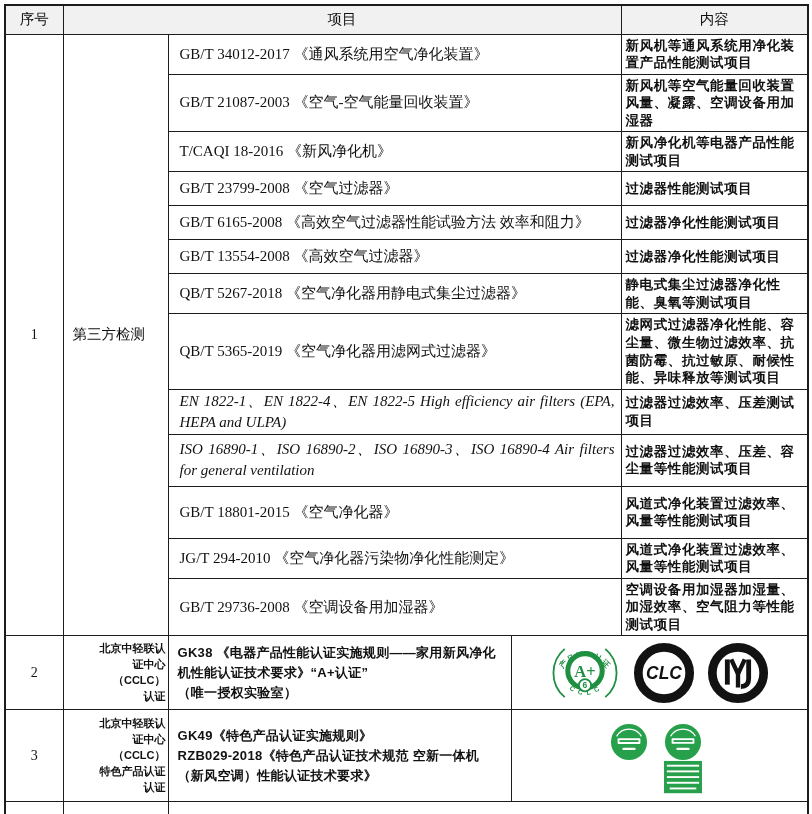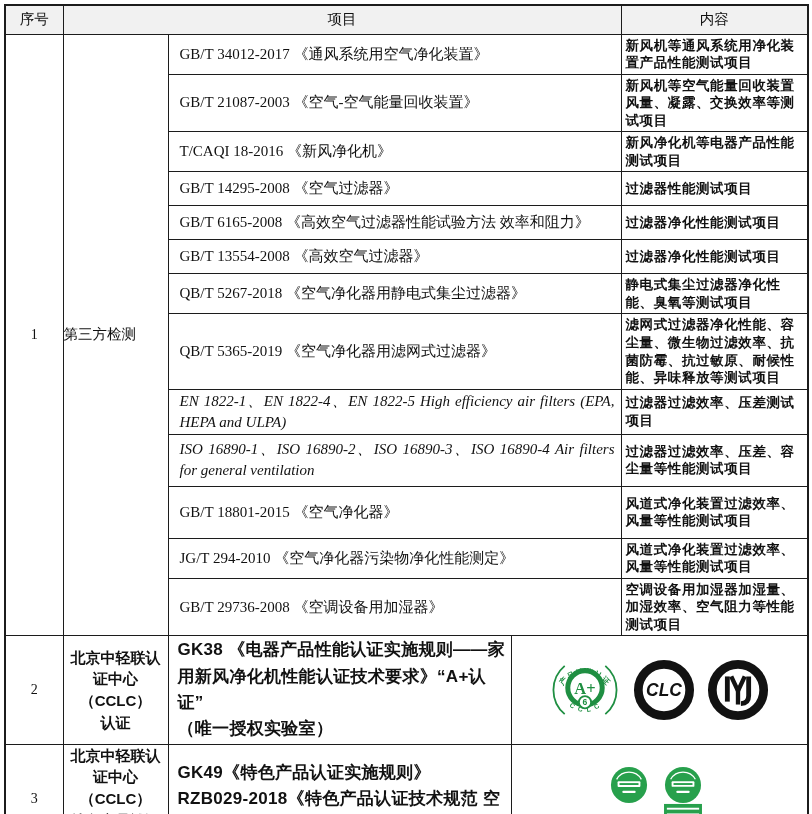--- a/index.html
+++ b/index.html
@@ -1,26 +1,26 @@
 <!DOCTYPE html>
 <html><head>
 <meta charset="utf-8">
 <style>
   html,body{margin:0;padding:0;background:#fff;}
   body{width:812px;height:814px;font-family:"Liberation Sans",sans-serif;color:#111;}
   table{border-collapse:collapse;table-layout:fixed;width:803px;margin:4px 0 0 4px;border:2px solid #1c1c1c;}
-  td{border:1px solid #1c1c1c;padding:1px 0;vertical-align:middle;overflow:hidden;}
+  td{border:1px solid #1c1c1c;padding:1px 9px;vertical-align:middle;overflow:hidden;}
   tr.hdr td{background:#f1f1f1;text-align:center;font-family:"Liberation Serif","DejaVu Serif",serif;font-size:14.5px;}
   .num{text-align:center;font-family:"Liberation Serif","DejaVu Serif",serif;font-size:14px;}
   .cat{font-family:"Liberation Serif","DejaVu Serif",serif;font-size:14.5px;}
   .std{font-family:"Liberation Serif","DejaVu Serif",serif;font-size:15px;line-height:1.4;padding-left:11px;padding-right:6px;}
   .std.it{font-style:italic;text-align:justify;}
   .cnt{font-weight:bold;font-size:13.5px;line-height:1.3;letter-spacing:0.6px;padding:2px 2px 2px 4px;}
-  .org{text-align:center;font-weight:bold;font-size:15px;line-height:1.45;white-space:pre-line;padding:0 2px;}
-  .gk{font-weight:600;font-size:17px;line-height:1.55;white-space:pre-line;padding-left:9px;letter-spacing:0.3px;margin-left:38px;}
+  .org{text-align:right;font-weight:bold;font-size:11px;line-height:1.45;white-space:pre-line;padding:0 2px;}
+  .gk{font-weight:600;font-size:13px;line-height:1.55;white-space:pre-line;padding-left:9px;letter-spacing:0.3px;margin-left:38px;}
   .oth{font-weight:bold;font-size:13.5px;letter-spacing:0.5px;padding-left:11px;}
   .logocell{padding:2px 0;}
   .logo-row{display:flex;justify-content:center;align-items:center;gap:12px;}
   .logo-row2{display:flex;justify-content:center;align-items:flex-start;gap:10px;padding-top:8px;}
   svg{display:block;}
 </style>
 </head>
 <body>
 
 <table>
@@ -39,28 +39,28 @@
     </tr>
 
     <tr style="height:40px">
       <td class="num" rowspan="13"><span>1</span></td>
       <td class="cat" rowspan="13"><span>第三方检测</span></td>
       <td class="std" colspan="2"><span>GB/T 34012-2017 《通风系统用空气净化装置》</span></td>
       <td class="cnt"><span>新风机等通风系统用净化装置产品性能测试项目</span></td>
     </tr>
     <tr style="height:52px">
       <td class="std" colspan="2"><span>GB/T 21087-2003 《空气-空气能量回收装置》</span></td>
-      <td class="cnt"><span>新风机等空气能量回收装置风量、凝露、交换效率等测试项目</span></td>
+      <td class="cnt"><span>新风机等空气能量回收装置风量、凝露、空调设备用加湿器</span></td>
     </tr>
     <tr style="height:40px">
       <td class="std" colspan="2"><span>T/CAQI 18-2016 《新风净化机》</span></td>
       <td class="cnt"><span>新风净化机等电器产品性能测试项目</span></td>
     </tr>
     <tr style="height:34px">
-      <td class="std" colspan="2"><span>GB/T 14295-2008 《空气过滤器》</span></td>
+      <td class="std" colspan="2"><span>GB/T 23799-2008 《空气过滤器》</span></td>
       <td class="cnt"><span>过滤器性能测试项目</span></td>
     </tr>
     <tr style="height:34px">
       <td class="std" colspan="2"><span>GB/T 6165-2008 《高效空气过滤器性能试验方法 效率和阻力》</span></td>
       <td class="cnt"><span>过滤器净化性能测试项目</span></td>
     </tr>
     <tr style="height:34px">
       <td class="std" colspan="2"><span>GB/T 13554-2008 《高效空气过滤器》</span></td>
       <td class="cnt"><span>过滤器净化性能测试项目</span></td>
     </tr>

